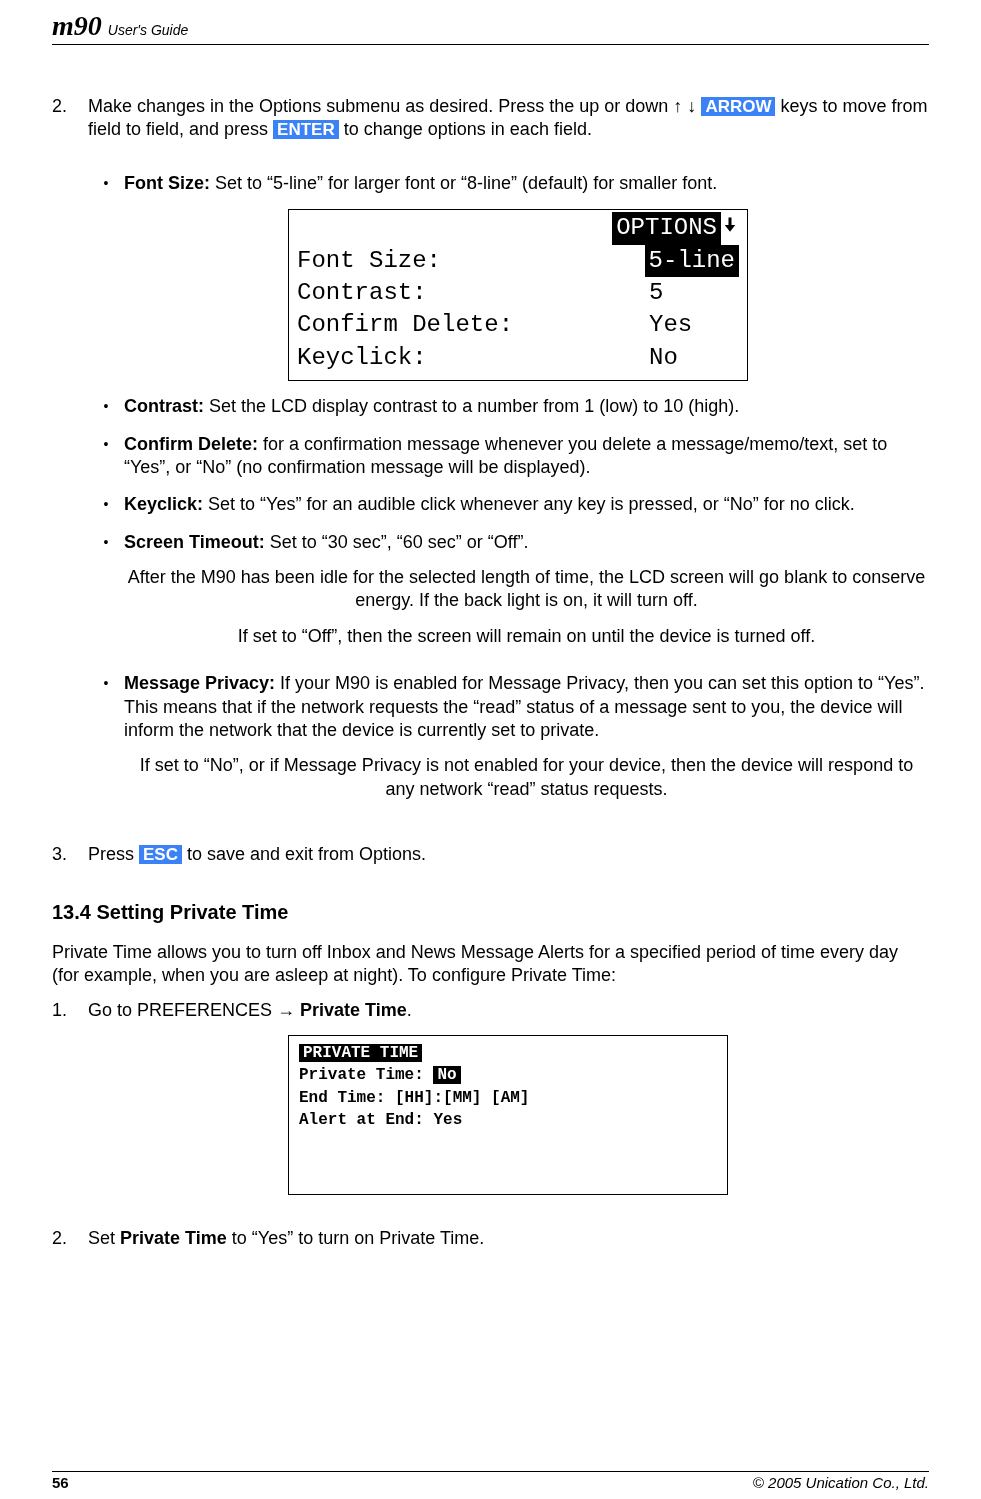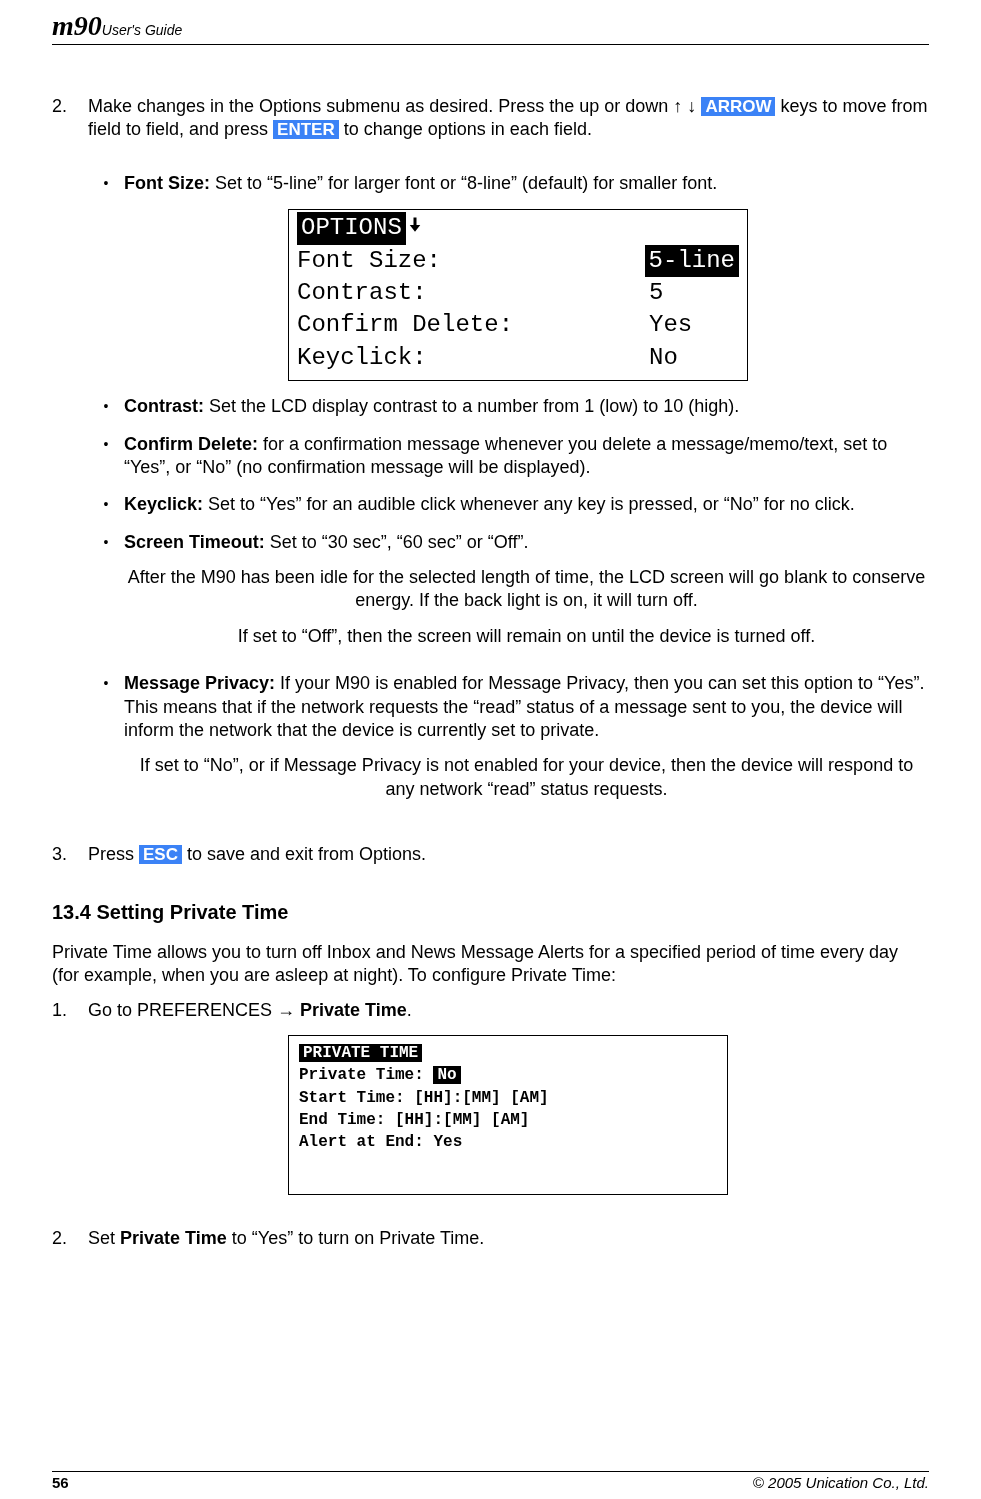--- a/index.html
+++ b/index.html
@@ -29,21 +29,21 @@
     font-family: "Times New Roman", serif;
     font-style: italic;
     font-size: 28px;
     font-weight: bold;
   }
   .brand-sub {
     font-family: Arial, sans-serif;
     font-style: italic;
     font-size: 14px;
     font-weight: normal;
-    margin-left: 0;
+    margin-left: 6px;
   }
   .content {
     padding-top: 50px;
     font-size: 18px;
     line-height: 1.3;
   }
   ol.main-list {
     list-style: none;
     padding: 0;
     margin: 0;
@@ -95,21 +95,21 @@
     margin: 10px 0 4px 200px;
     padding: 2px 8px 6px 8px;
     font-family: "Courier New", monospace;
     font-size: 24px;
     line-height: 1.35;
     box-sizing: border-box;
     position: relative;
   }
   .screen-big .title-row {
     display: flex;
-    justify-content: flex-start;
+    justify-content: flex-end;
     align-items: center;
   }
   .inv {
     background: #000;
     color: #fff;
     padding: 0 4px;
   }
   .screen-big .row {
     display: flex;
     justify-content: space-between;
@@ -272,21 +272,20 @@
       <li>
         <div class="num">1.</div>
         <div class="body">
           <span>Go to PREFERENCES → </span><b>Private Time</b><span>.</span>
 
           <div class="screen-small">
             <div><span class="inv"> PRIVATE TIME </span></div>
             <div>
               <span>Private Time: </span><span class="inv">No</span>
             </div>
-            <div>Start Time:   [HH]:[MM] [AM]</div>
             <div>End Time:     [HH]:[MM] [AM]</div>
             <div>Alert at End: Yes</div>
           </div>
         </div>
       </li>
 
       <li>
         <div class="num">2.</div>
         <div class="body">
           <span>Set </span><b>Private Time</b><span> to “Yes” to turn on Private Time.</span>

